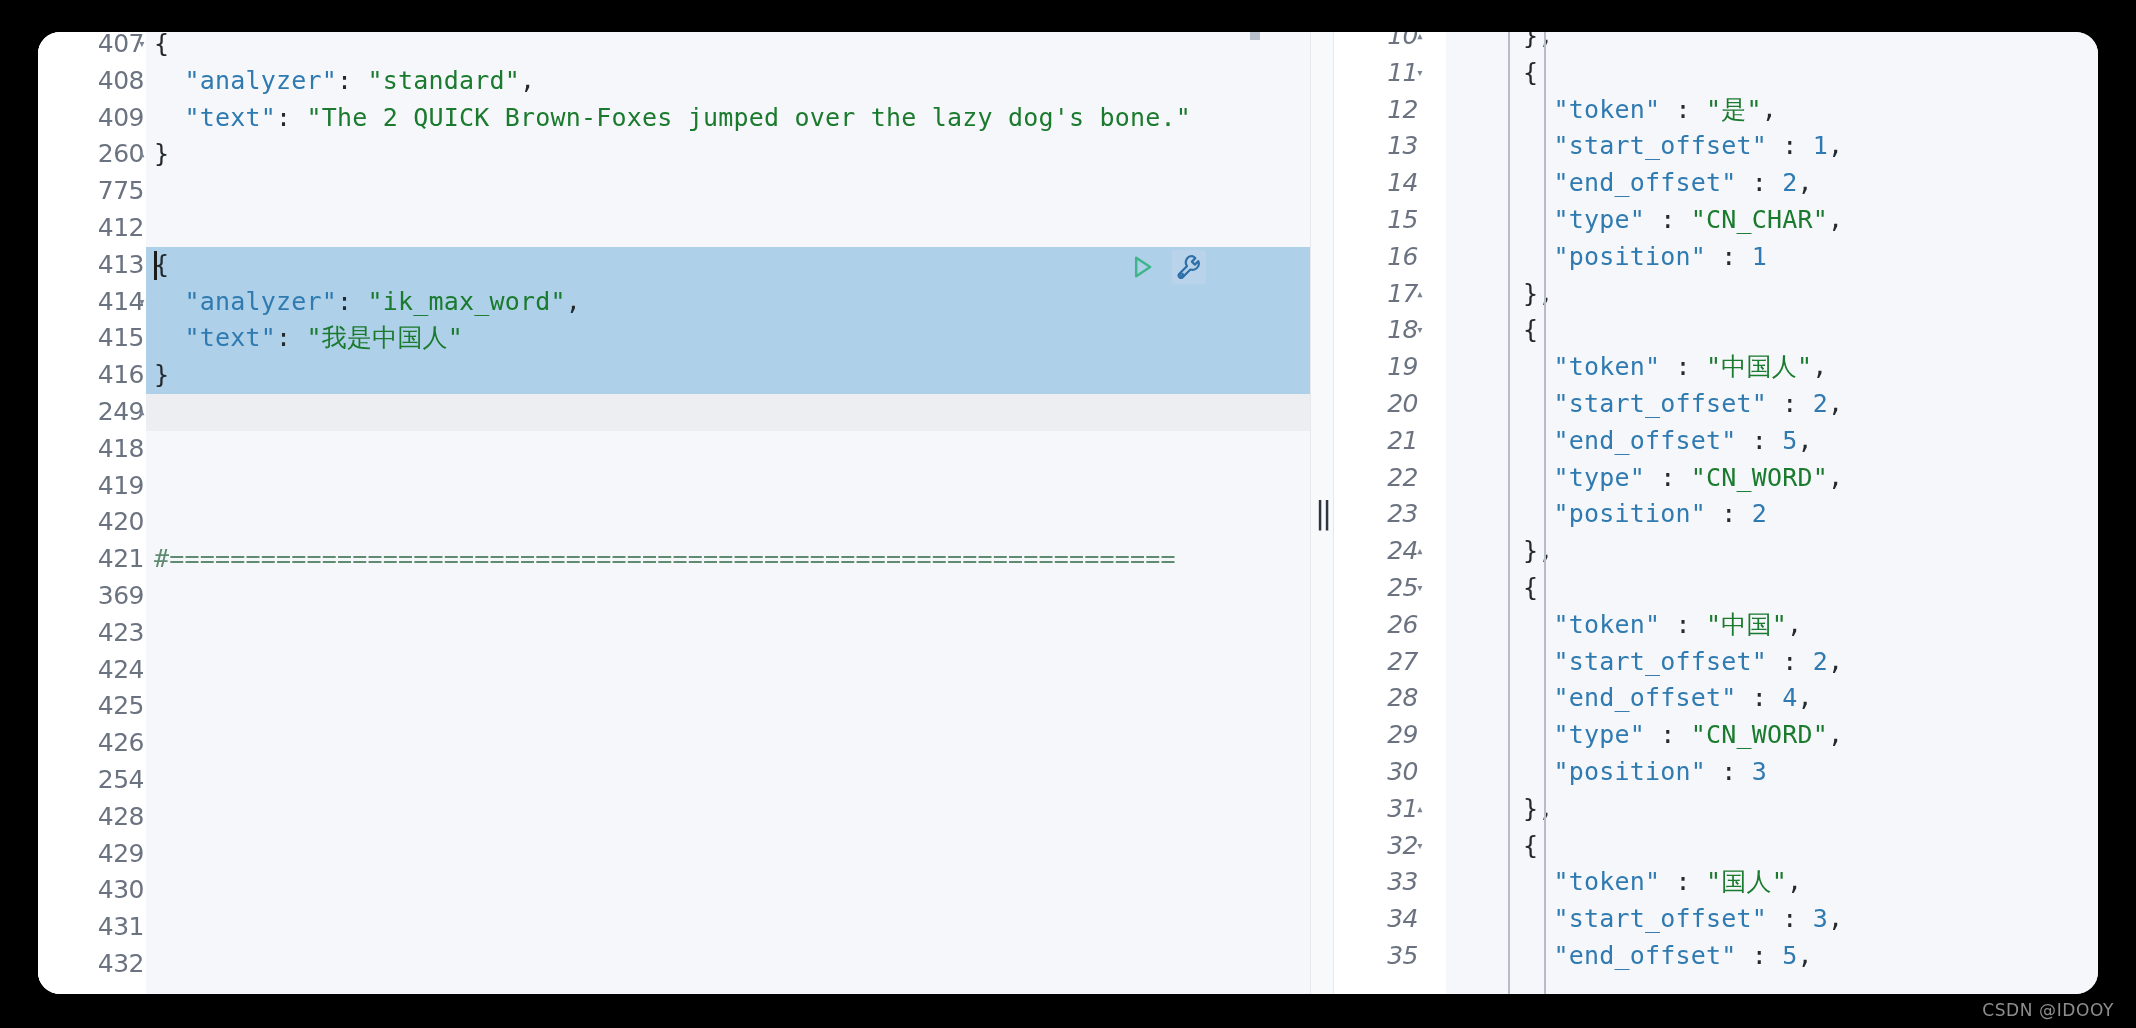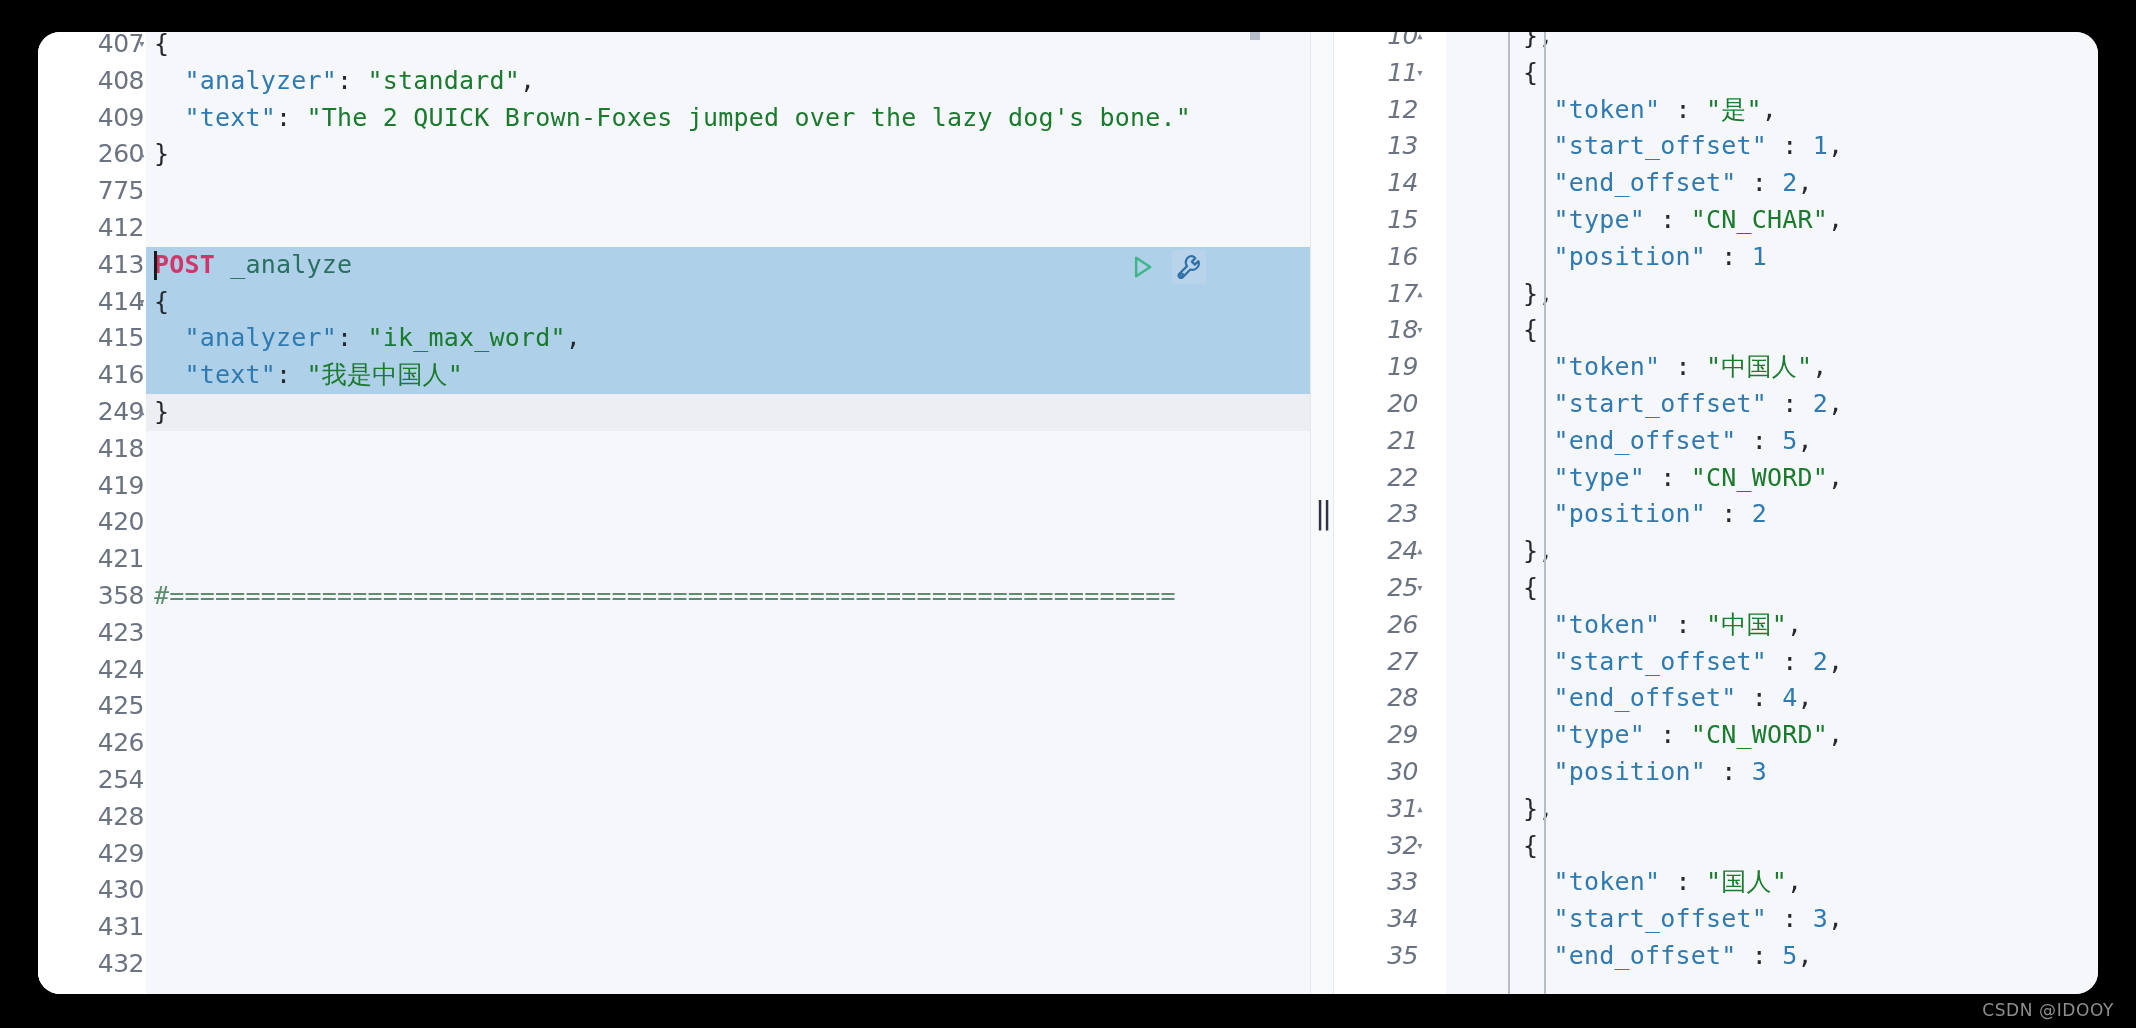--- a/index.html
+++ b/index.html
@@ -241,21 +241,20 @@
         </span>
       </div>
 
       <div class="code-area" id="left-code" style="top: -6px;">
           <div class="row" style="top: 0px;"><span class="code"><span class="k-punc">{</span></span></div>
           <div class="row" style="top: 0px;"><span class="code"><span class="k-punc">  </span><span class="k-key">"analyzer"</span><span class="k-colon">: </span><span class="k-str">"standard"</span><span class="k-punc">,</span></span></div>
           <div class="row" style="top: 0px;"><span class="code"><span class="k-punc">  </span><span class="k-key">"text"</span><span class="k-colon">: </span><span class="k-str">"The 2 QUICK Brown-Foxes jumped over the lazy dog's bone."</span></span></div>
           <div class="row" style="top: 0px;"><span class="code"><span class="k-punc">}</span></span></div>
           <div class="row" style="top: 0px;"><span class="code"></span></div>
           <div class="row" style="top: 0px;"><span class="code"></span></div>
-          <div class="row" style="top: 0px;"><span class="code"><span class="k-method">POST</span><span class="k-punc"> </span><span class="k-url">_analyze</span></span></div>
           <div class="row" style="top: 0px;"><span class="code"><span class="k-punc">{</span></span></div>
           <div class="row" style="top: 0px;"><span class="code"><span class="k-punc">  </span><span class="k-key">"analyzer"</span><span class="k-colon">: </span><span class="k-str">"ik_max_word"</span><span class="k-punc">,</span></span></div>
           <div class="row" style="top: 0px;"><span class="code"><span class="k-punc">  </span><span class="k-key">"text"</span><span class="k-colon">: </span><span class="k-str">"我是中国人"</span></span></div>
           <div class="row" style="top: 0px;"><span class="code"><span class="k-punc">}</span></span></div>
           <div class="row" style="top: 0px;"><span class="code"></span></div>
           <div class="row" style="top: 0px;"><span class="code"></span></div>
           <div class="row" style="top: 0px;"><span class="code"></span></div>
           <div class="row" style="top: 0px;"><span class="code"></span></div>
           <div class="row" style="top: 0px;"><span class="code"><span class="k-comment">#==================================================================</span></span></div>
           <div class="row" style="top: 0px;"><span class="code"></span></div>
@@ -278,21 +277,21 @@
           <div class="row"><span class="ln">412</span></div>
           <div class="row"><span class="ln">413</span></div>
           <div class="row"><span class="ln">414</span><span class="fold">▾</span></div>
           <div class="row"><span class="ln">415</span></div>
           <div class="row"><span class="ln">416</span></div>
           <div class="row"><span class="ln">249</span><span class="fold">▴</span></div>
           <div class="row"><span class="ln">418</span></div>
           <div class="row"><span class="ln">419</span></div>
           <div class="row"><span class="ln">420</span></div>
           <div class="row"><span class="ln">421</span></div>
-          <div class="row"><span class="ln">358</span></div>
+          <div class="row"><span class="ln">369</span></div>
           <div class="row"><span class="ln">423</span></div>
           <div class="row"><span class="ln">424</span></div>
           <div class="row"><span class="ln">425</span></div>
           <div class="row"><span class="ln">426</span></div>
           <div class="row"><span class="ln">254</span></div>
           <div class="row"><span class="ln">428</span></div>
           <div class="row"><span class="ln">429</span></div>
           <div class="row"><span class="ln">430</span></div>
           <div class="row"><span class="ln">431</span></div>
           <div class="row"><span class="ln">432</span></div>

